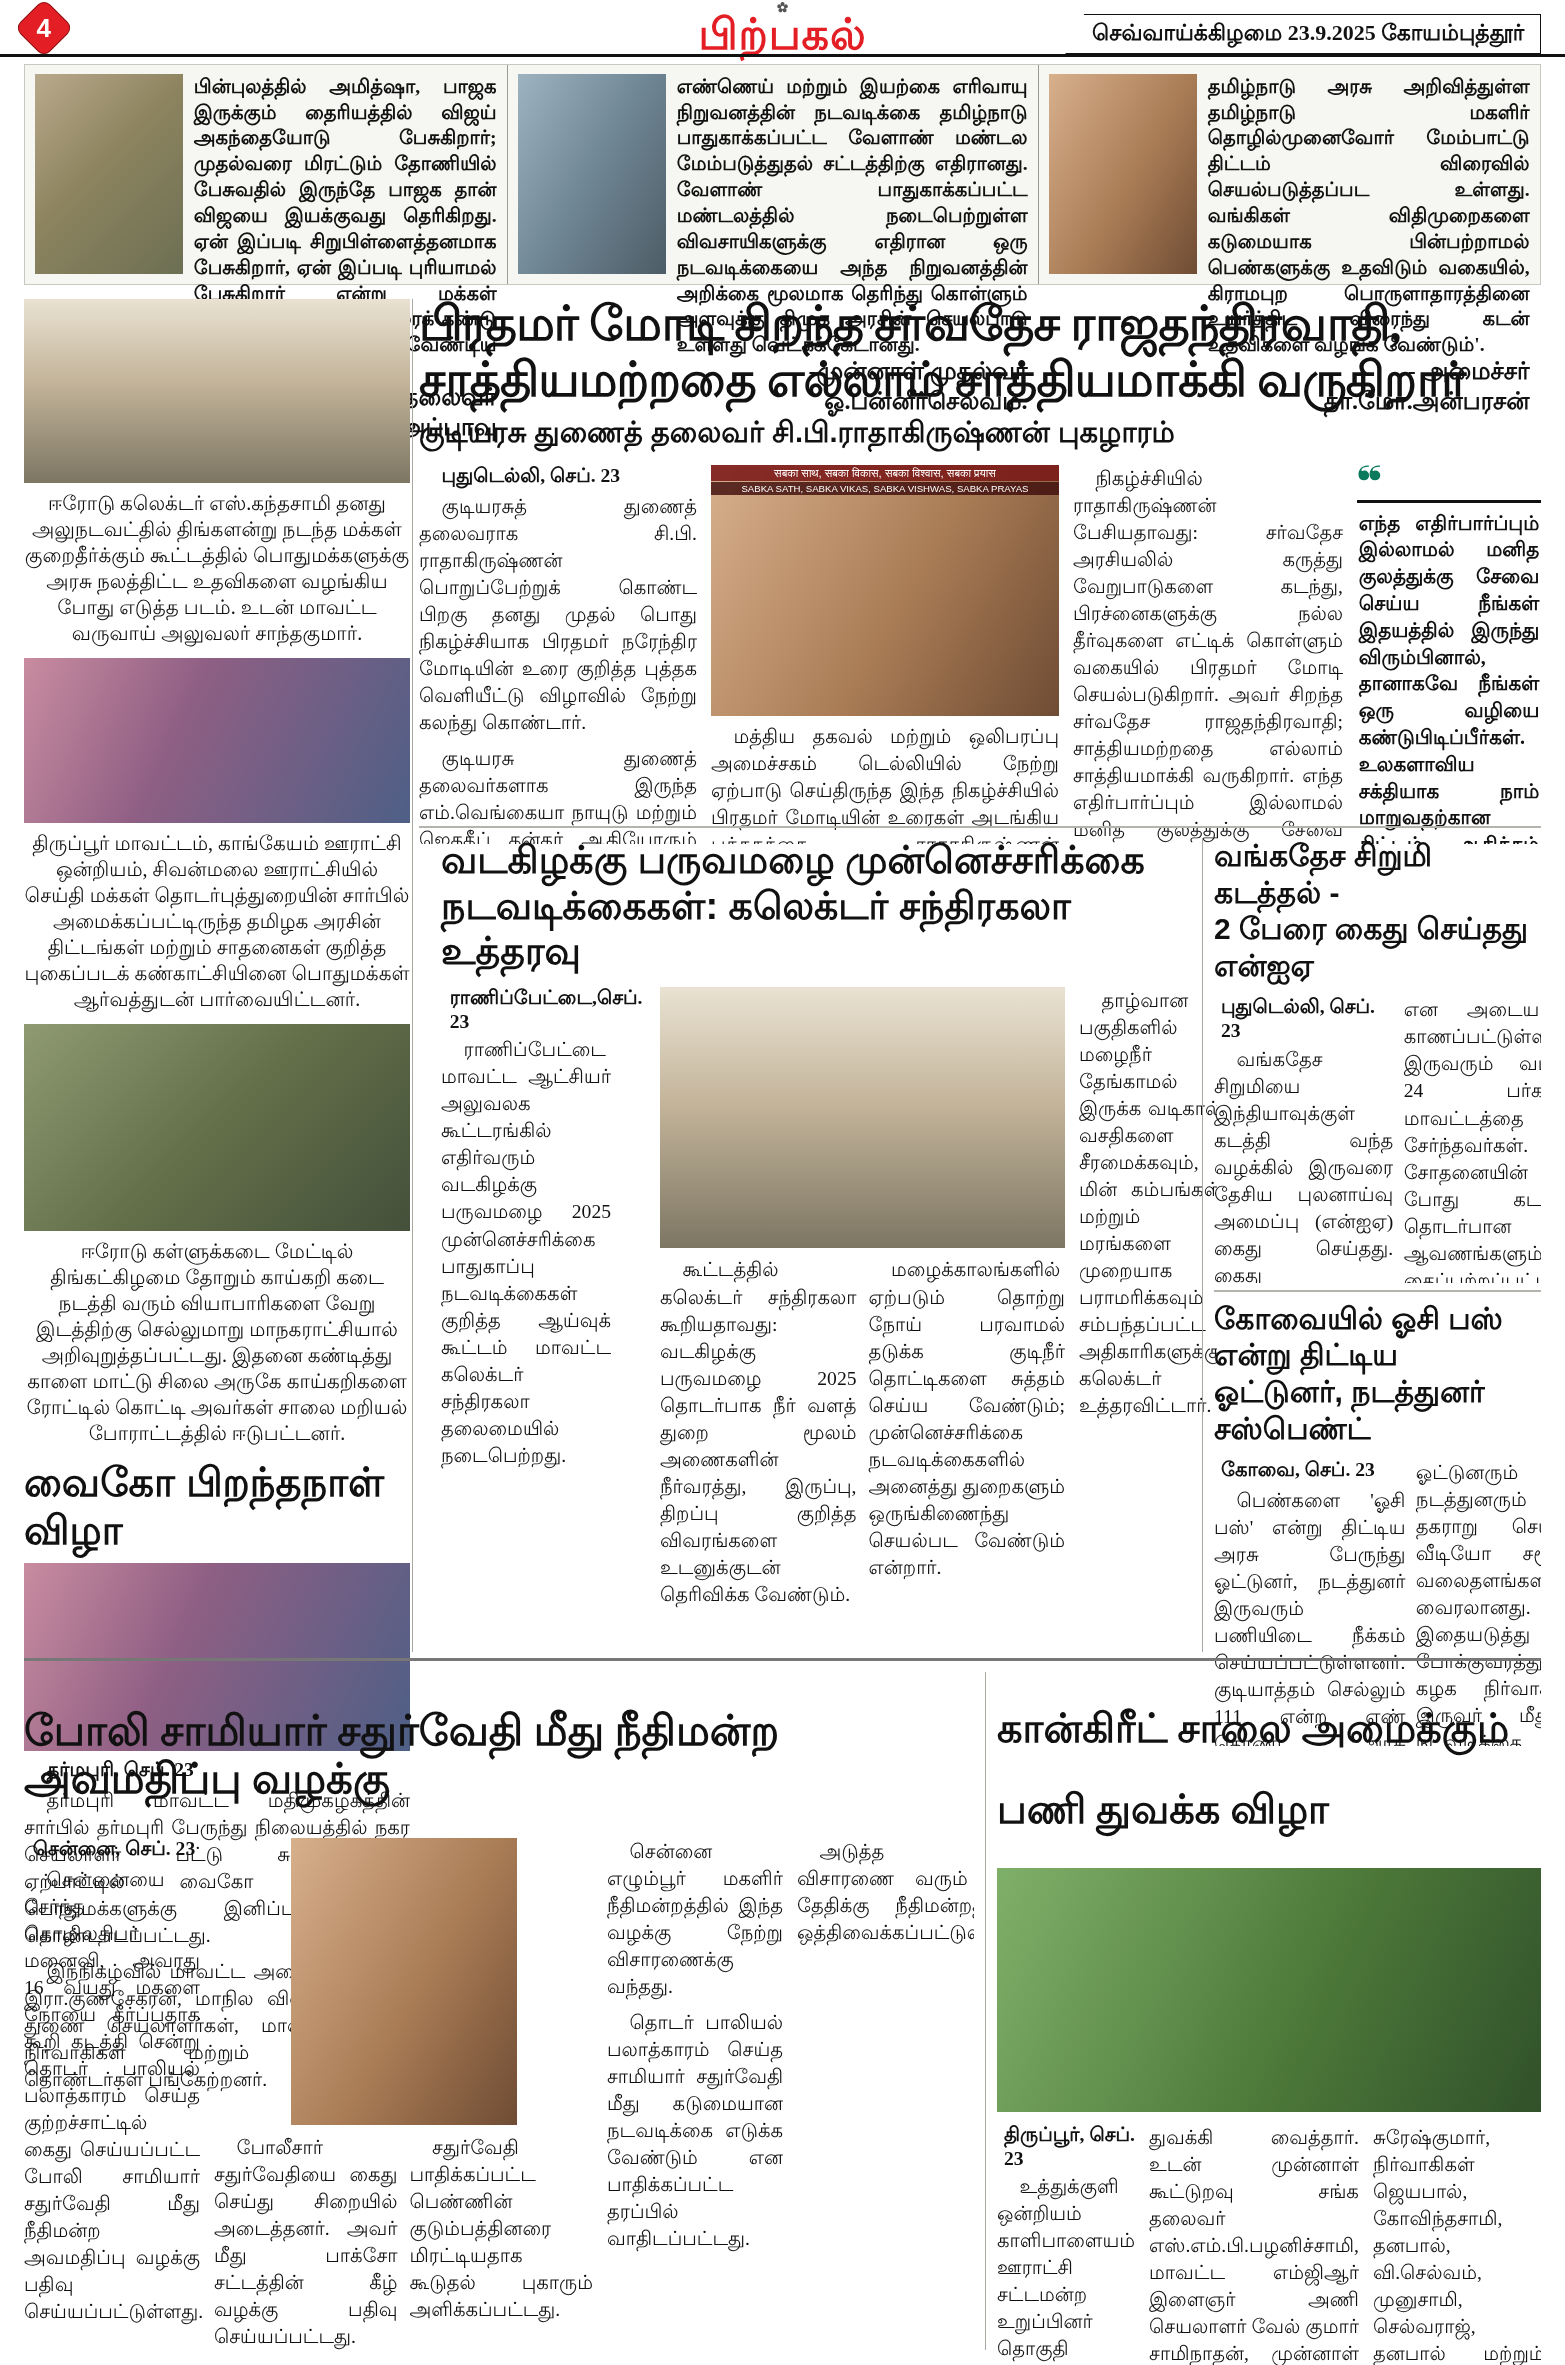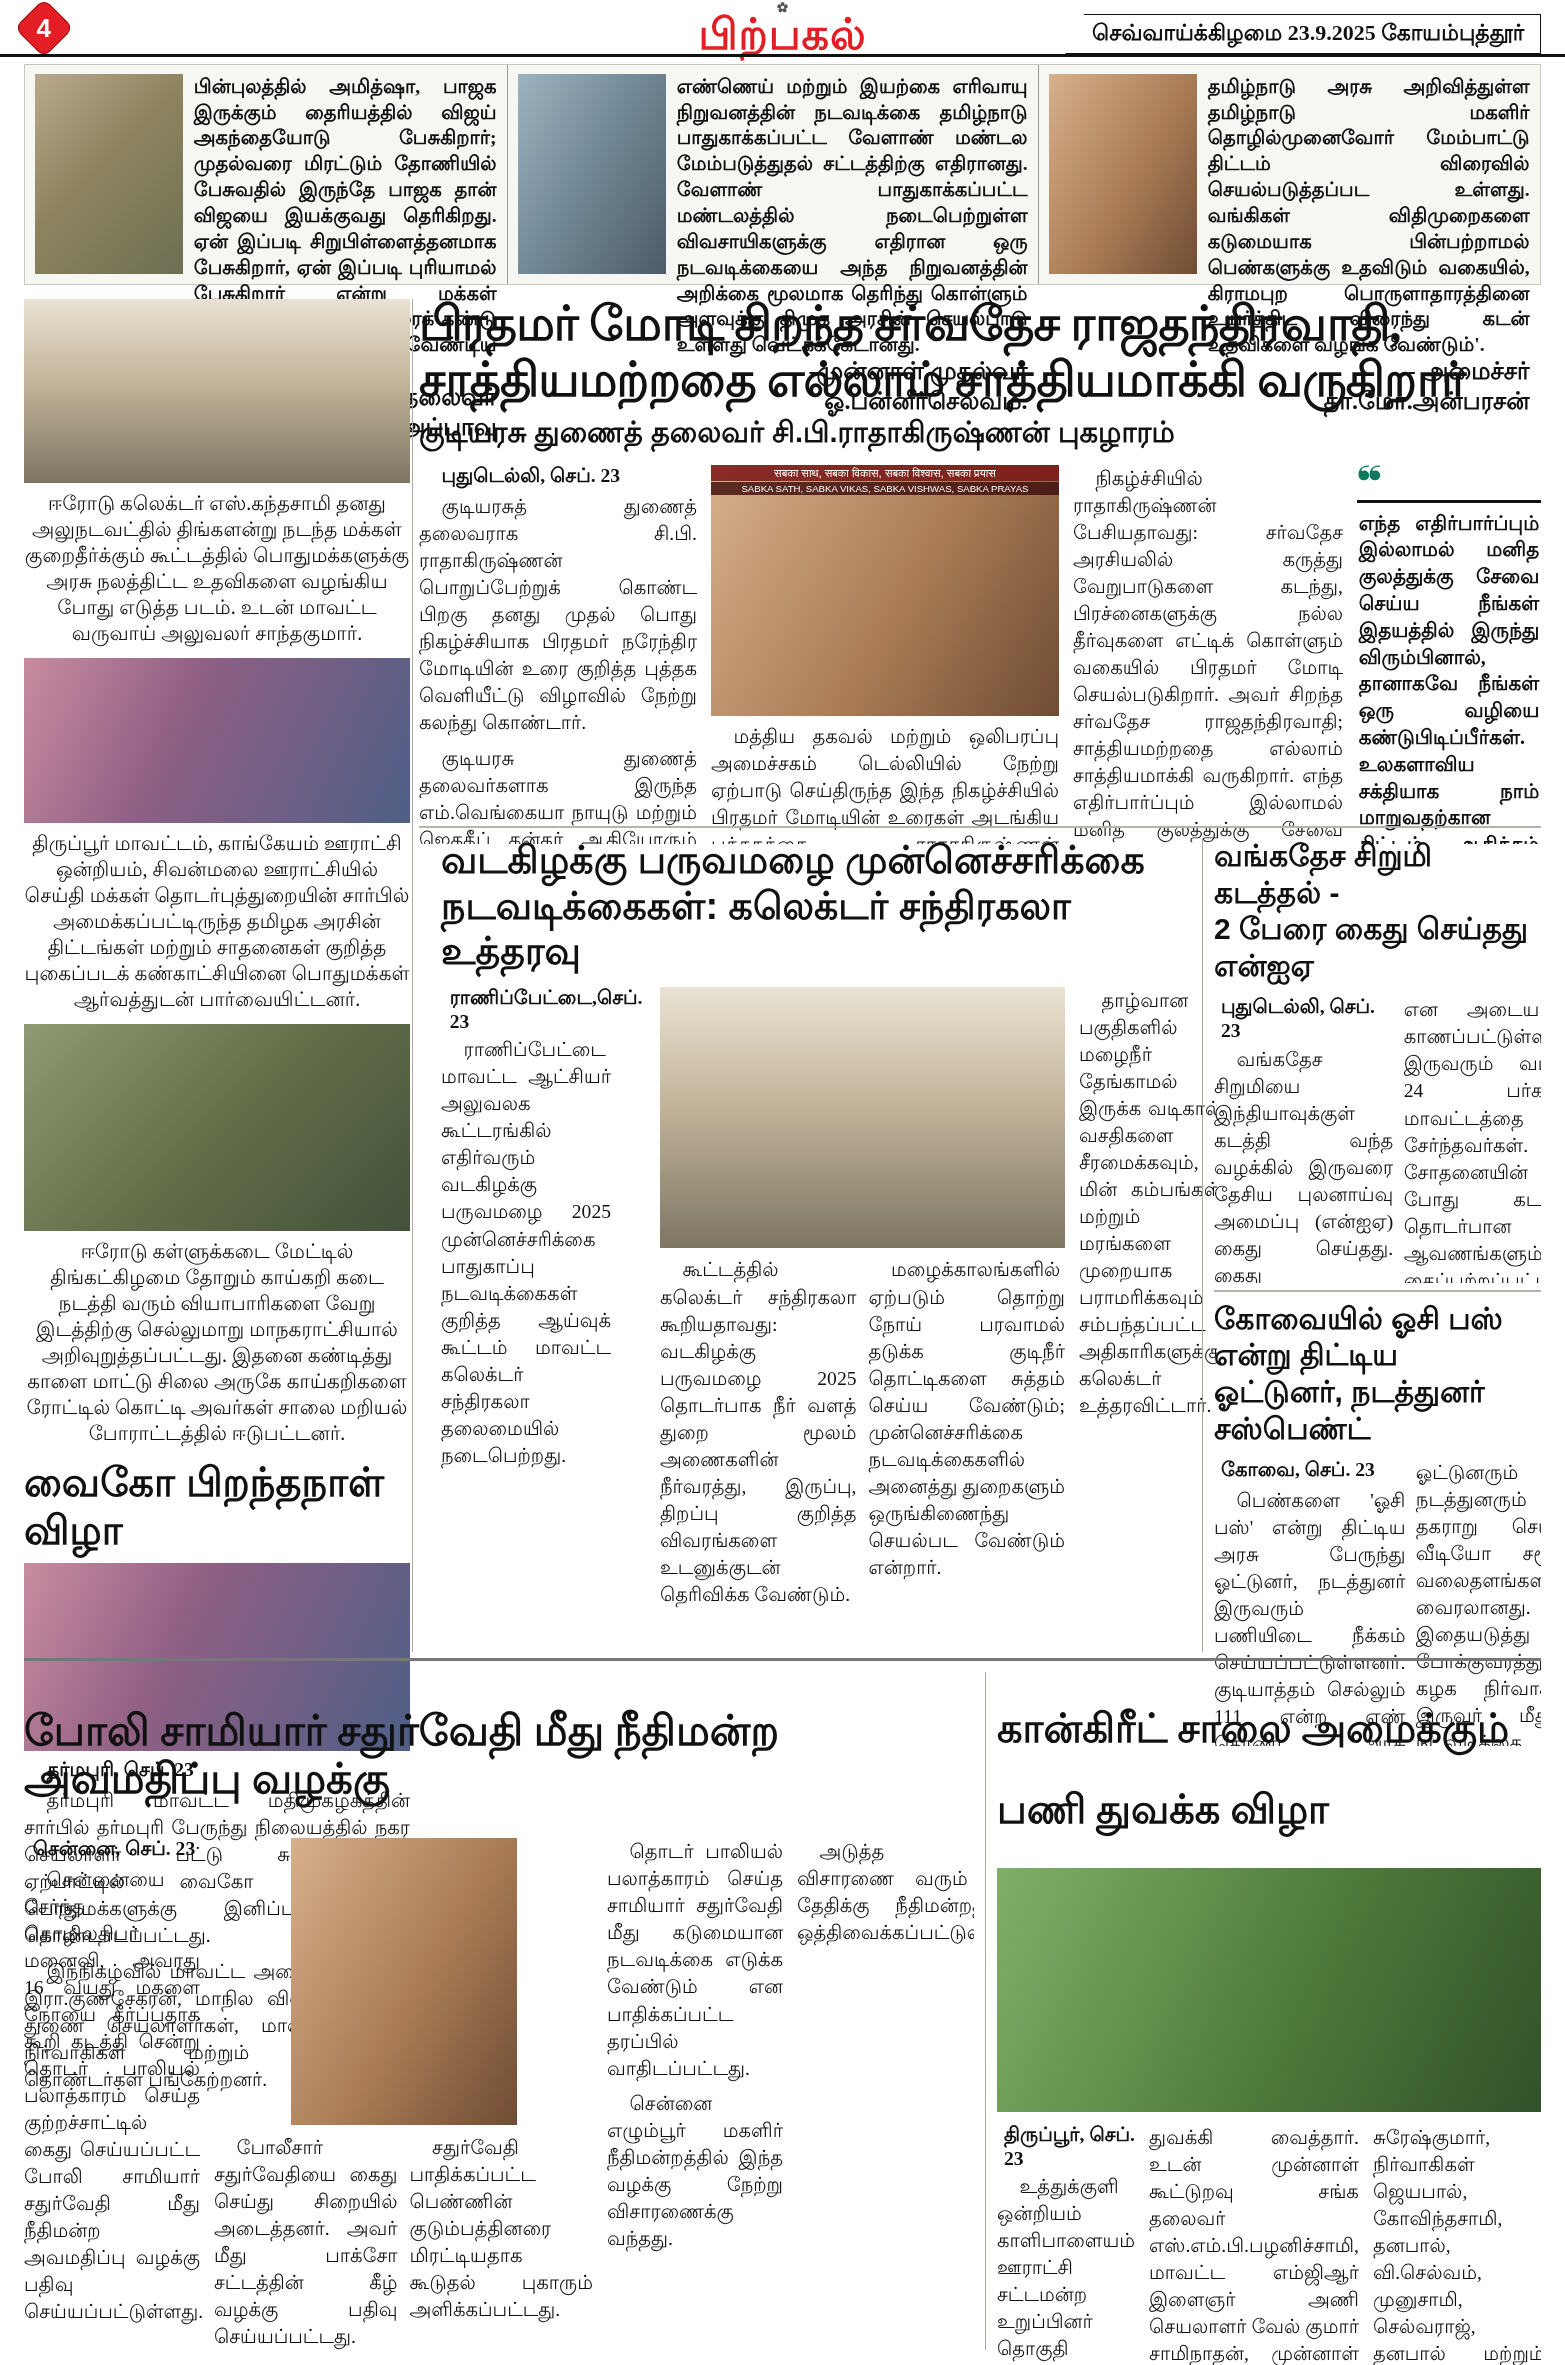--- a/index.html
+++ b/index.html
@@ -214,22 +214,22 @@
         <p class="btxt">சென்னையை சேர்ந்த தொழிலதிபர் மனைவி, அவரது 16 வயது மகளை நோயை தீர்ப்பதாக கூறி கடத்தி சென்று தொடர் பாலியல் பலாத்காரம் செய்த குற்றச்சாட்டில் கைது செய்யப்பட்ட போலி சாமியார் சதுர்வேதி மீது நீதிமன்ற அவமதிப்பு வழக்கு பதிவு செய்யப்பட்டுள்ளது.</p>
       </div>
       <div style="width:379px;flex:0 0 379px;">
         <div class="ph warm" style="width:226px;height:287px;margin:0 auto;"></div>
         <div style="display:flex;gap:12px;margin-top:8.7px;">
           <p class="btxt" style="flex:1;">போலீசார் சதுர்வேதியை கைது செய்து சிறையில் அடைத்தனர். அவர் மீது பாக்சோ சட்டத்தின் கீழ் வழக்கு பதிவு செய்யப்பட்டது.</p>
           <p class="btxt" style="flex:1;">சதுர்வேதி பாதிக்கப்பட்ட பெண்ணின் குடும்பத்தினரை மிரட்டியதாக கூடுதல் புகாரும் அளிக்கப்பட்டது.</p>
         </div>
       </div>
       <div style="width:176px;flex:0 0 176px;">
+        <p class="btxt">சென்னை எழும்பூர் மகளிர் நீதிமன்றத்தில் இந்த வழக்கு நேற்று விசாரணைக்கு வந்தது.</p>
         <p class="btxt">தொடர் பாலியல் பலாத்காரம் செய்த சாமியார் சதுர்வேதி மீது கடுமையான நடவடிக்கை எடுக்க வேண்டும் என பாதிக்கப்பட்ட தரப்பில் வாதிடப்பட்டது.</p>
-        <p class="btxt">சென்னை எழும்பூர் மகளிர் நீதிமன்றத்தில் இந்த வழக்கு நேற்று விசாரணைக்கு வந்தது.</p>
       </div>
       <div style="flex:1;">
         <p class="btxt">அடுத்த கட்ட விசாரணை வரும் 16ம் தேதிக்கு நீதிமன்றத்தால் ஒத்திவைக்கப்பட்டுள்ளது.</p>
       </div>
     </div>
   </div>
 
   <div class="abs vrule" style="left:985px;top:1672px;height:678px;"></div>
 
   <div class="abs" id="concrete-art" style="left:997px;top:1672px;width:544px;">

